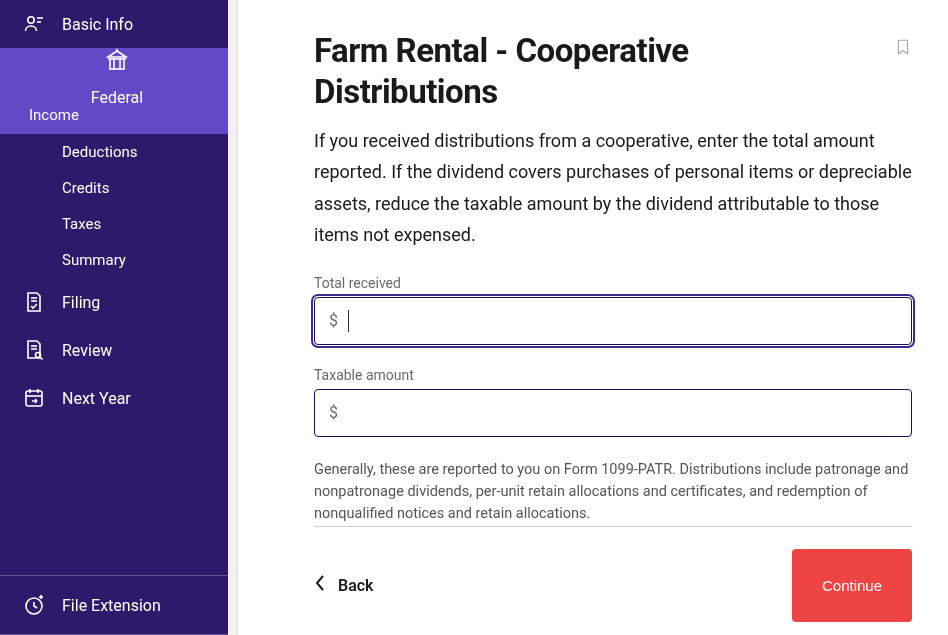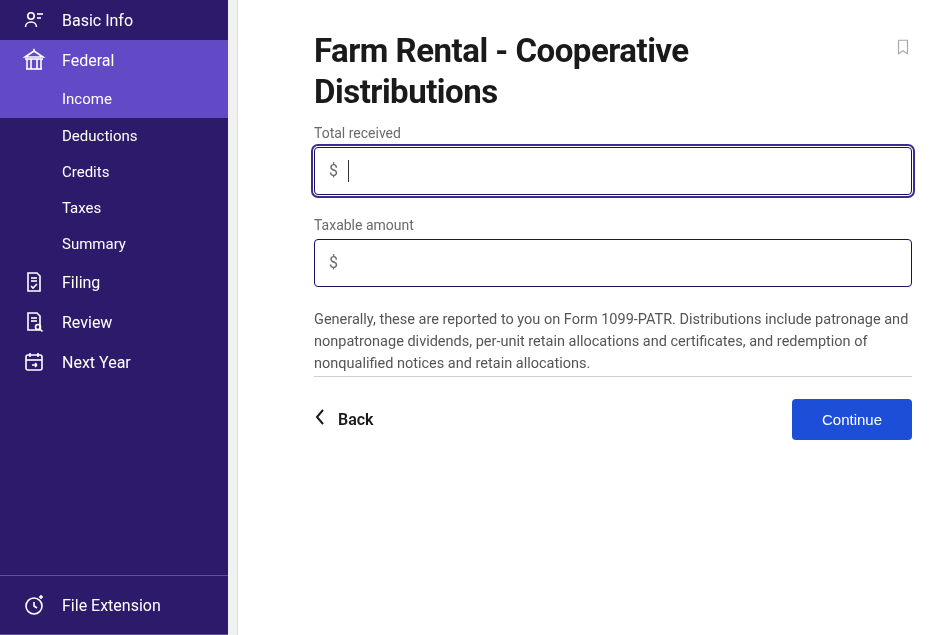--- a/index.html
+++ b/index.html
@@ -27,29 +27,30 @@
       background: #f1f1f1;
       border-right: 1px solid #dcdcdc;
       flex-shrink: 0;
     }
     .sidebar-top {
       flex: 1;
     }
     .sidebar-item {
       display: flex;
       align-items: center;
-      height: 40px;
+      height: 48px;
       padding: 0 16px 0 22px;
       gap: 16px;
       cursor: pointer;
       font-size: 16px;
       color: #fff;
     }
     .sidebar-item.active {
       background: #6249c6;
+      flex-direction: column;
     }
     .sidebar-item .icon {
       width: 24px;
       height: 24px;
       display: inline-flex;
       align-items: center;
       justify-content: center;
     }
     .sidebar-item .icon svg {
       width: 24px;
@@ -66,21 +67,21 @@
       display: flex;
       align-items: center;
       font-size: 15px;
       color: #fff;
       cursor: pointer;
       padding-left: 0;
     }
     .sub-item.active {
       background: #6249c6;
       margin-left: -62px;
-      padding-left: 62px;
+      padding-left: 29px;
       height: 38px;
     }
     .sidebar-divider {
       border-top: 1px solid rgba(255,255,255,0.25);
       margin: 0;
     }
     .main {
       flex: 1;
       padding: 30px 36px 20px 76px;
       overflow-y: auto;
@@ -184,25 +185,25 @@
       cursor: pointer;
     }
     .back-btn svg {
       width: 12px;
       height: 18px;
       stroke: #1a1a1a;
       stroke-width: 2;
       fill: none;
     }
     .continue-btn {
-      background: #1d4ed8;
+      background: #ef4444;
       color: #fff;
       font-size: 15px;
       font-weight: 500;
-      padding: 12px 30px;
+      padding: 28px 30px;
       border-radius: 4px;
       border: none;
       cursor: pointer;
     }
   </style>
 </head>
 <body>
 
 <nav class="sidebar">
   <div class="sidebar-top">
@@ -316,20 +317,21 @@
 
   <div class="header-row">
     <h1 class="page-title">Farm Rental - Cooperative Distributions</h1>
     <span class="bookmark">
       <svg viewBox="0 0 24 24">
           <path d="M6 3h12v18l-6-4-6 4V3z"></path>
         </svg>
     </span>
   </div>
 
+  <p class="intro">If you received distributions from a cooperative, enter the total amount reported. If the dividend covers purchases of personal items or depreciable assets, reduce the taxable amount by the dividend attributable to those items not expensed.</p>
 
   <div class="field-wrap">
     <div class="field-label">Total received</div>
     <div class="input-box focused">
       <span class="currency">$</span>
       <span class="caret"></span>
       <input type="text" style="width: 0px; opacity: 0; position: absolute;" value="">
     </div>
   </div>
 

